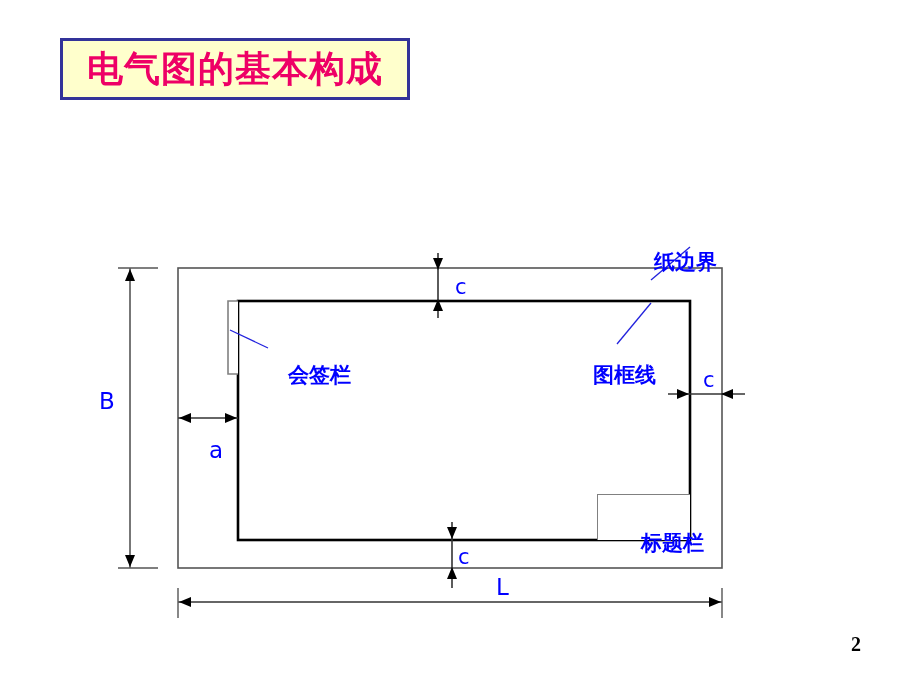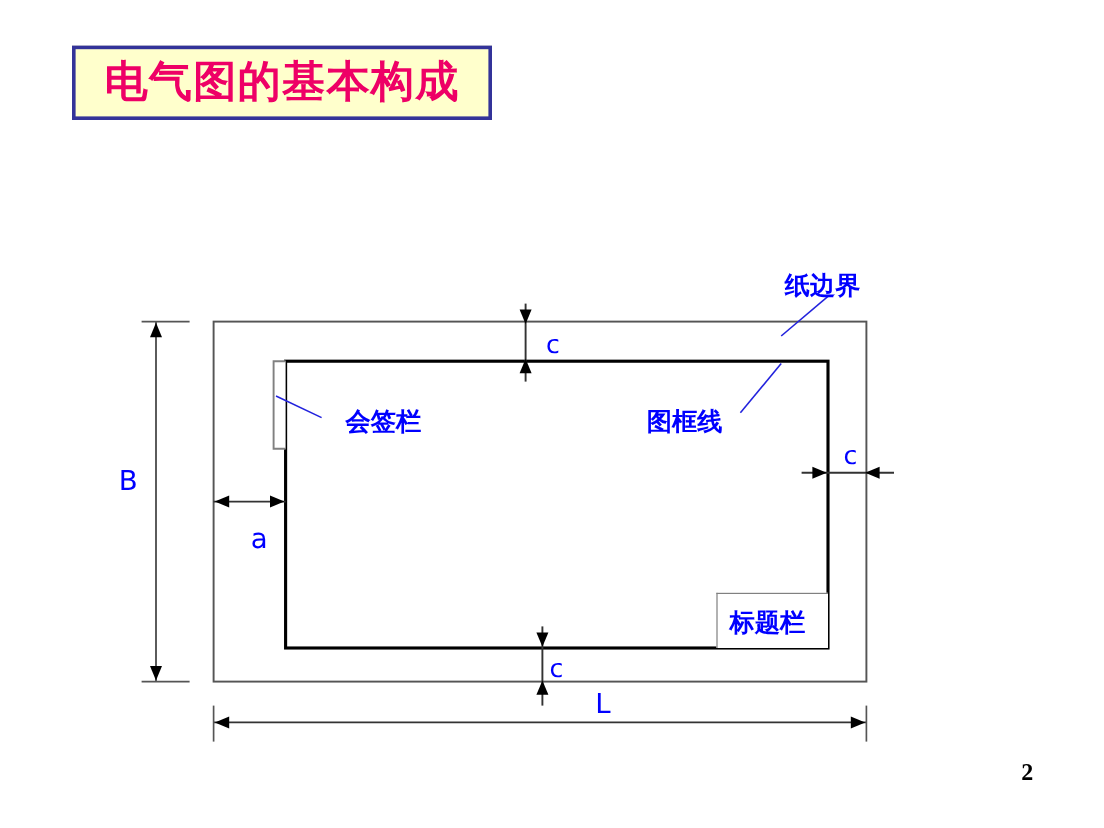--- a/index.html
+++ b/index.html
@@ -82,34 +82,35 @@
   
   .lbl {
     position: absolute;
     color: #0000ff;
     white-space: nowrap;
     font-family: "DejaVu Sans", "Liberation Sans", sans-serif;
   }
   .lbl-cn {
     font-size: 21px;
     font-weight: bold;
+    margin-top: 24px;
   }
   .lbl-dim {
     font-size: 21px;
     font-weight: normal;
   }
   .lbl-dim-big {
     font-size: 23px;
     font-weight: normal;
   }
 
   .lbl-paper-edge { left: 654px; top: 224px; }
   .lbl-signature  { left: 288px; top: 337px; }
-  .lbl-frame-line { left: 539px; top: 337px; }
-  .lbl-title-block{ left: 608px; top: 505px; }
+  .lbl-frame-line { left: 593px; top: 337px; }
+  .lbl-title-block{ left: 641px; top: 505px; }
 
   .lbl-c-top      { left: 455px; top: 275px; }
   .lbl-c-right    { left: 703px; top: 368px; }
   .lbl-c-bottom   { left: 458px; top: 545px; }
   .lbl-a          { left: 209px; top: 437px; }
   .lbl-B          { left: 99px;  top: 388px; }
   .lbl-L          { left: 496px; top: 574px; }
 
   
   .title-block-box {

